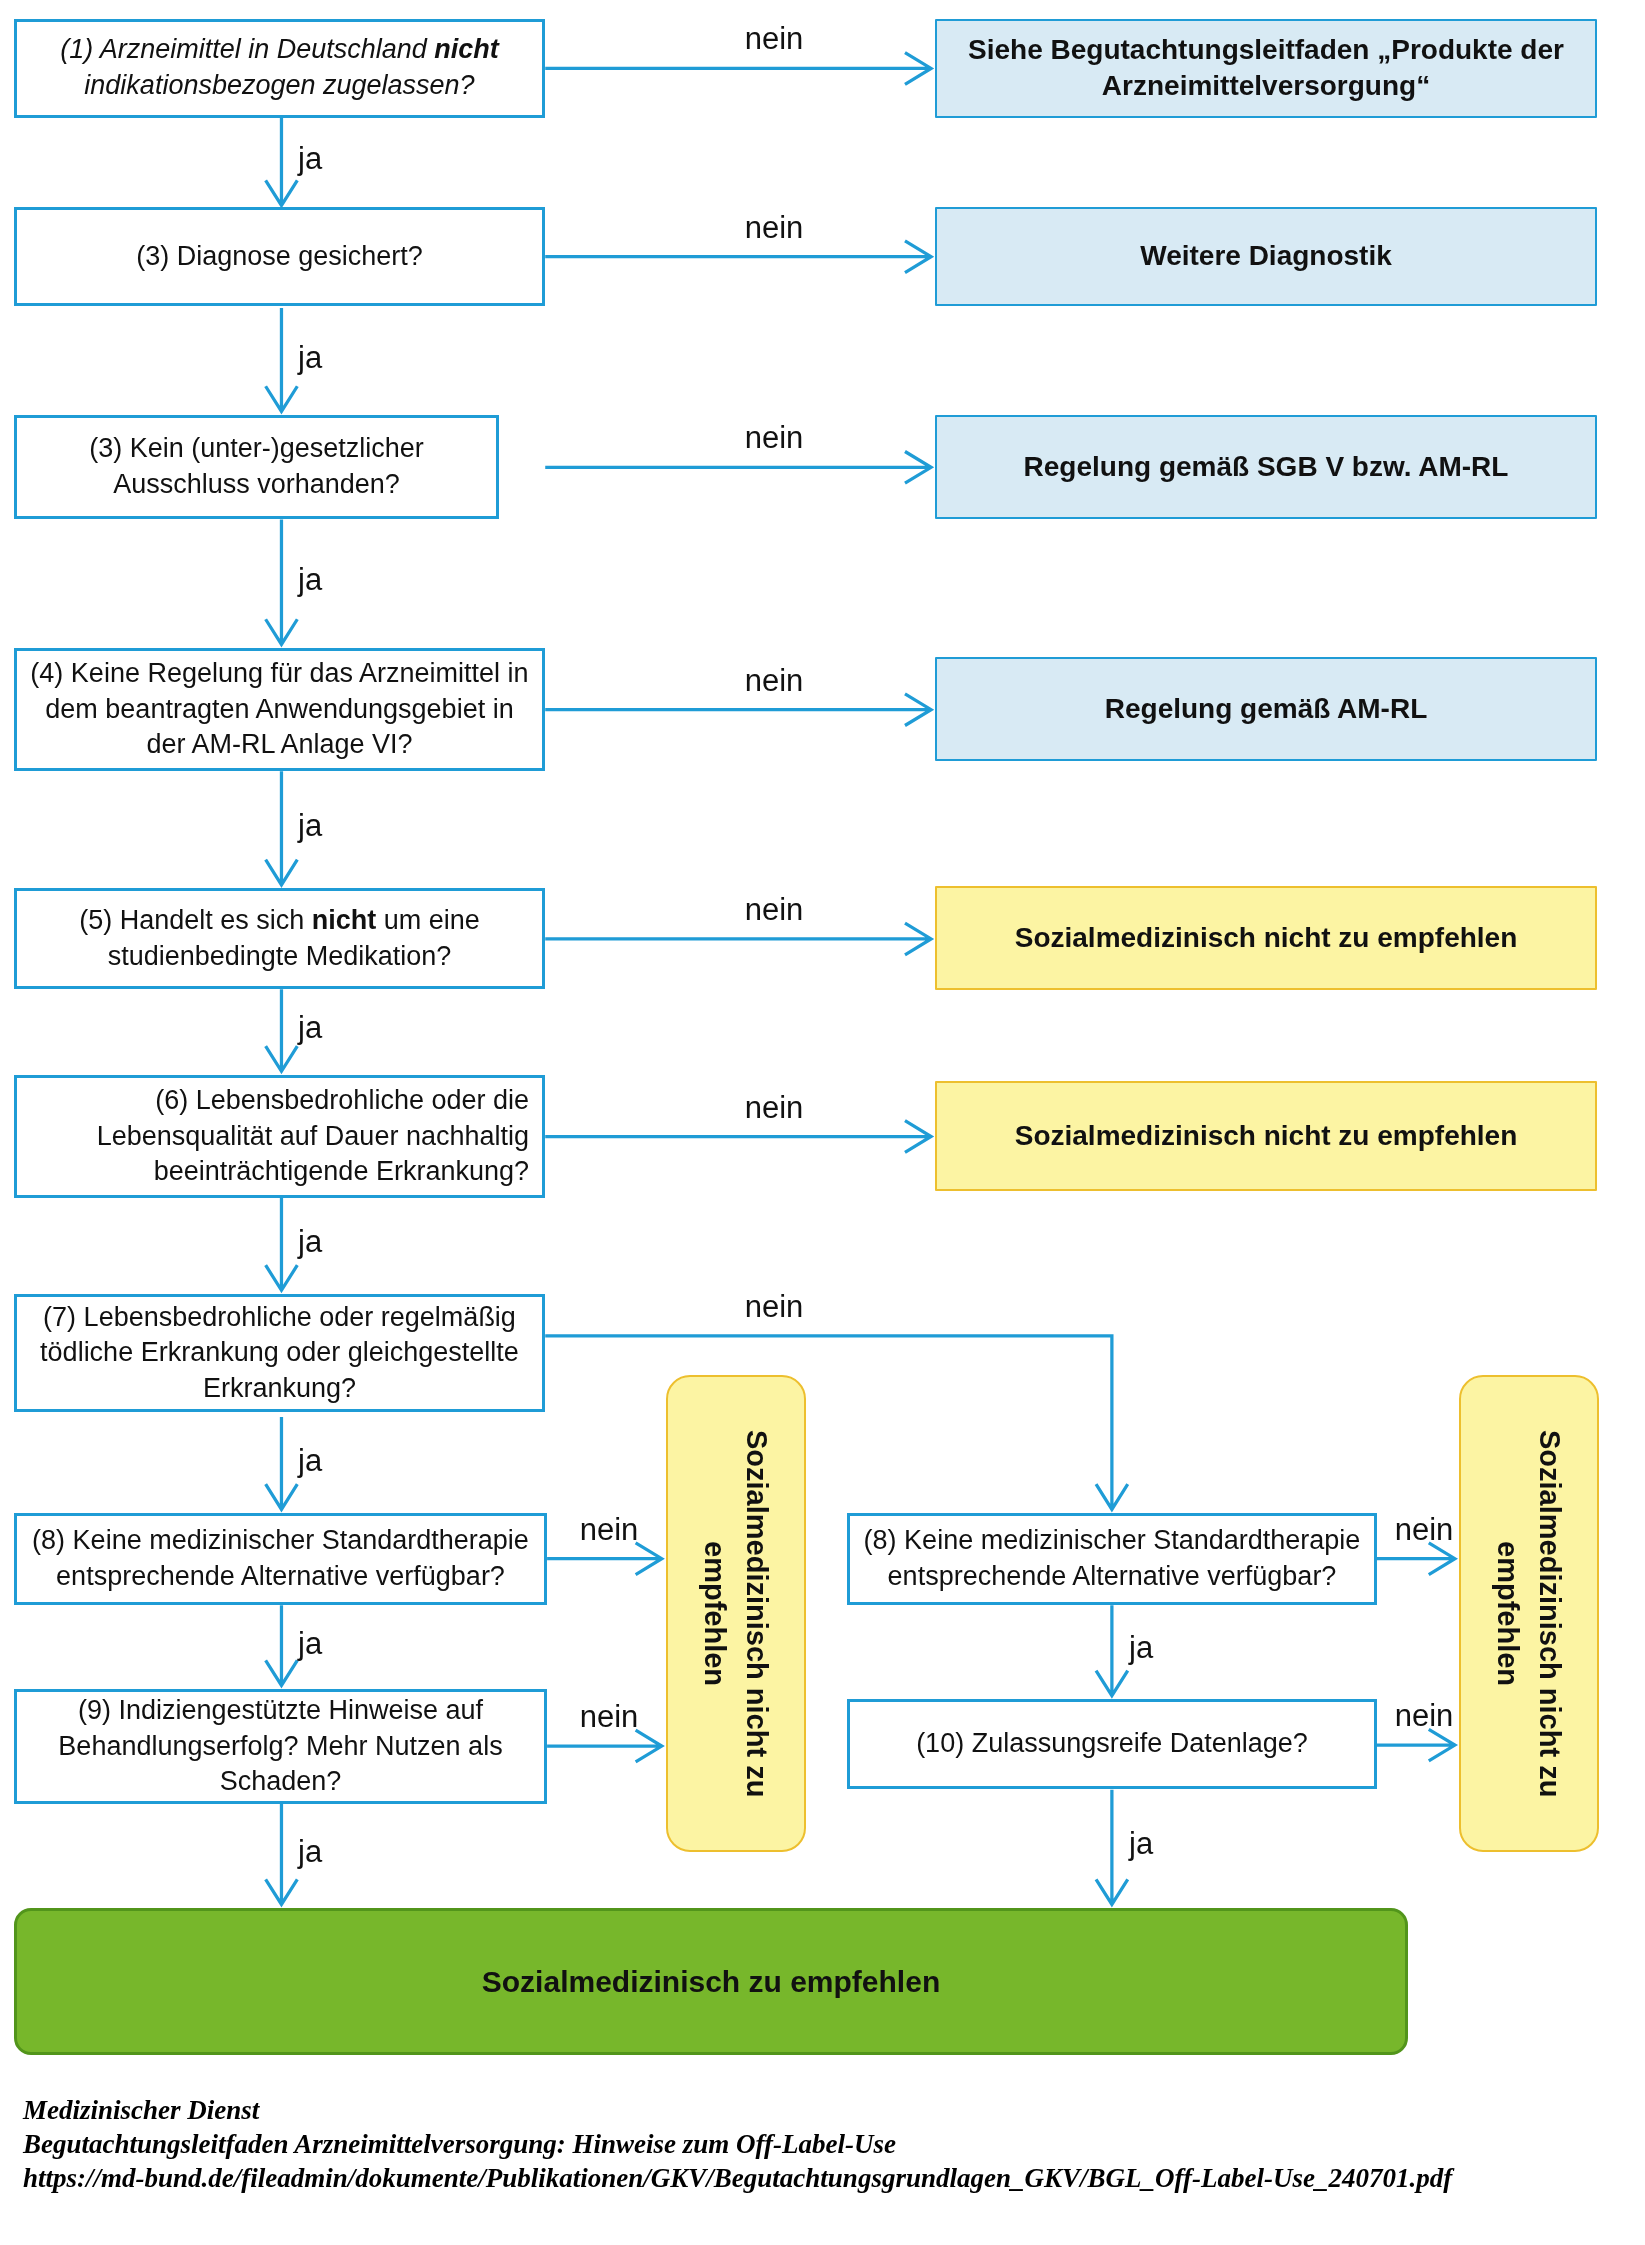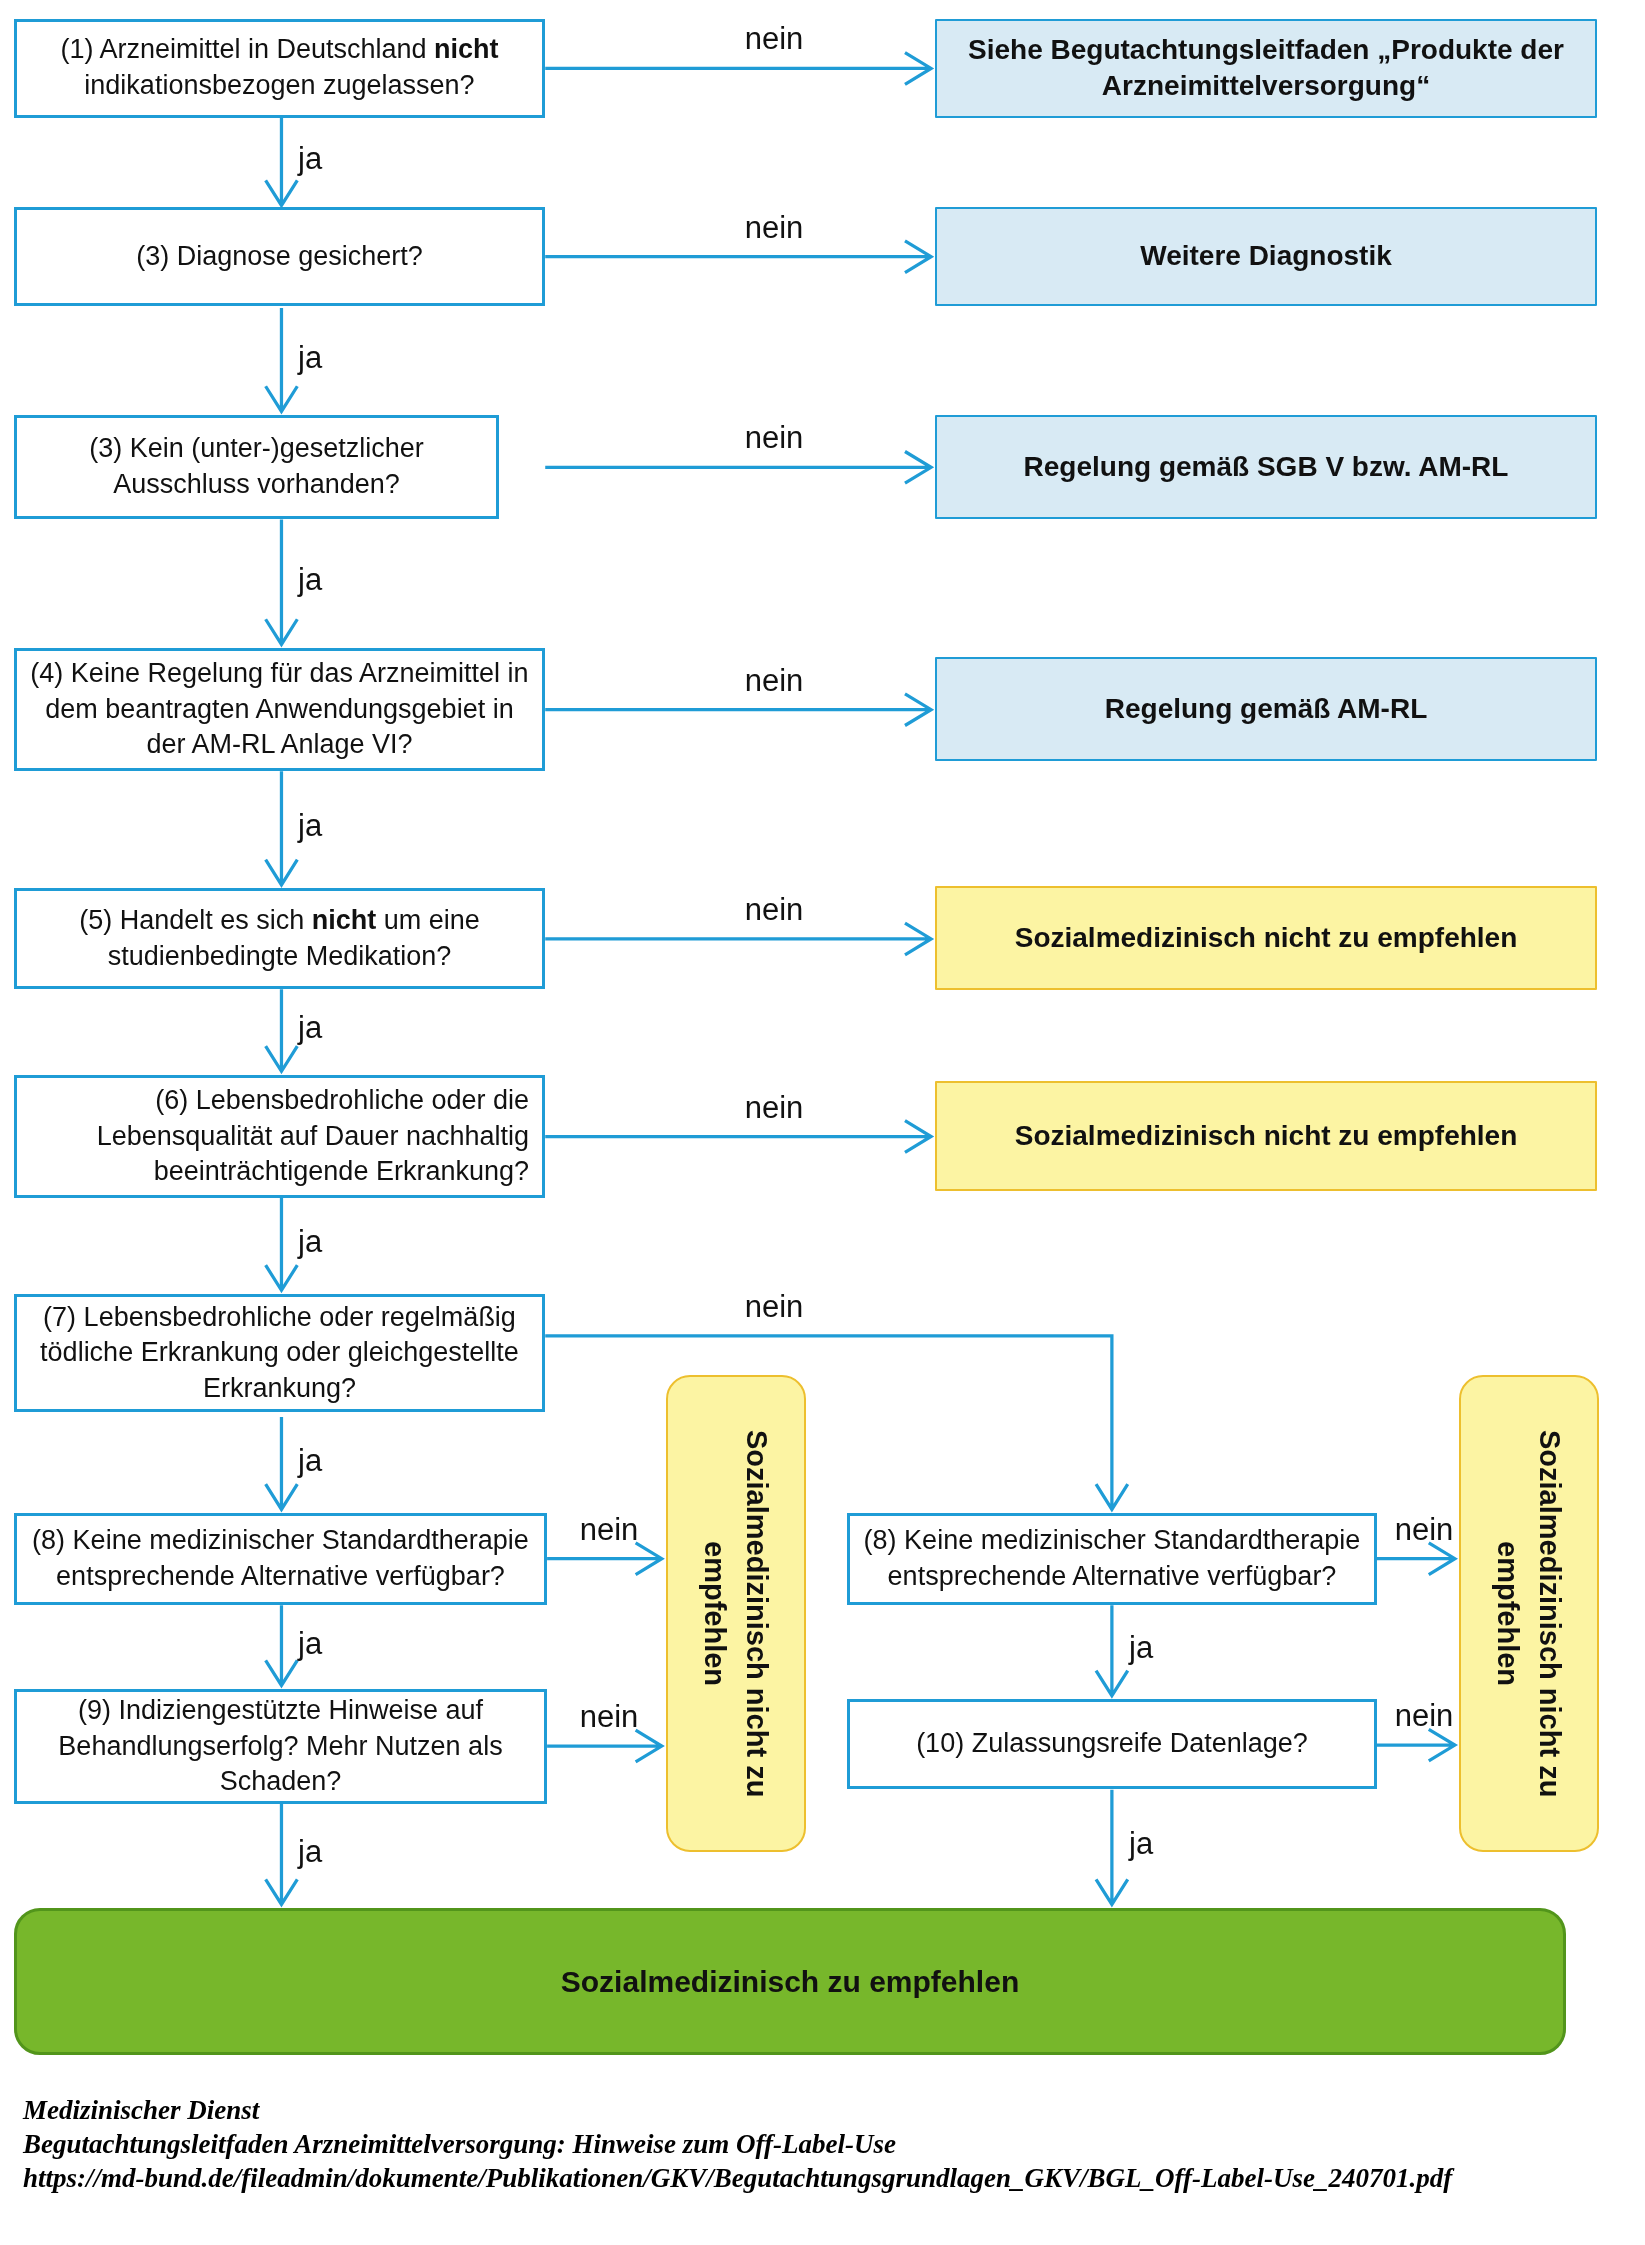--- a/index.html
+++ b/index.html
@@ -98,21 +98,21 @@
     M585 1007 L999 1007 M971 990 L999 1007 L971 1024
     M585 1219 L999 1219 M971 1202 L999 1219 L971 1236
     M587 1672 L710 1672 M682 1655 L710 1672 L682 1689
     M587 1873 L710 1873 M682 1856 L710 1873 L682 1890
     M1477 1672 L1561 1672 M1533 1655 L1561 1672 L1533 1689
     M1477 1872 L1561 1872 M1533 1855 L1561 1872 L1533 1889
     M585 1433 L1193 1433 L1193 1619 M1176 1592 L1193 1619 L1210 1592
   "></path>
 </svg>
 
-<div class="decision" style="left:14px;top:18.6px;width:531px;height:99px;">
+<div class="decision" style="left:14px;top:18.6px;width:531px;height:99px;font-style:italic;">
   <div><span>(1) Arzneimittel in Deutschland </span><b>nicht</b><span> indikationsbezogen zugelassen?</span></div>
 </div>
 <div class="decision" style="left:14px;top:207px;width:531px;height:99px;">
   <div><span>(3) Diagnose gesichert?</span><b></b><span></span></div>
 </div>
 <div class="decision" style="left:14px;top:415px;width:485px;height:104px;">
   <div><span>(3) Kein (unter-)gesetzlicher Ausschluss vorhanden?</span><b></b><span></span></div>
 </div>
 <div class="decision" style="left:14px;top:648px;width:531px;height:123px;">
   <div><span>(4) Keine Regelung für das Arzneimittel in dem beantragten Anwendungsgebiet in der AM-RL Anlage VI?</span><b></b><span></span></div>
@@ -165,21 +165,21 @@
     <div>empfehlen</div>
   </div>
 </div>
 <div class="vbox" style="left:1459px;top:1375px;width:140px;height:477px;">
   <div>
     <div>Sozialmedizinisch nicht zu</div>
     <div>empfehlen</div>
   </div>
 </div>
 
-<div class="green" style="left:14px;top:1908px;width:1552px;height:147px;">
+<div class="green" style="left:14px;top:1908px;width:1394px;height:147px;border-radius:17px;">
   <div>Sozialmedizinisch zu empfehlen</div>
 </div>
 
 <span class="lbl" style="left:298px;top:142px;">ja</span>
 <span class="lbl" style="left:298px;top:341px;">ja</span>
 <span class="lbl" style="left:298px;top:563px;">ja</span>
 <span class="lbl" style="left:298px;top:809px;">ja</span>
 <span class="lbl" style="left:298px;top:1011px;">ja</span>
 <span class="lbl" style="left:298px;top:1225px;">ja</span>
 <span class="lbl" style="left:298px;top:1444px;">ja</span>

